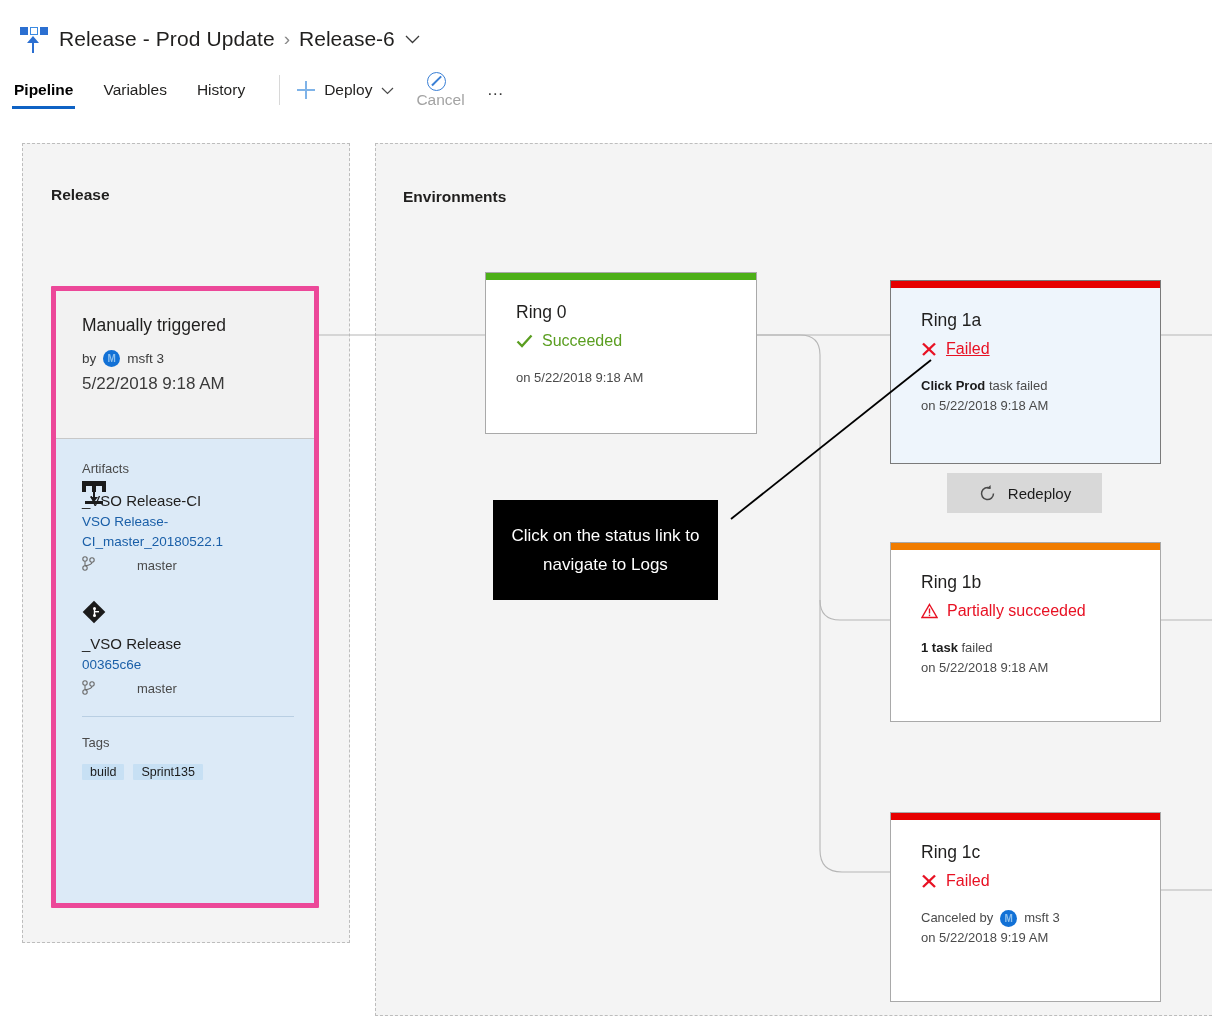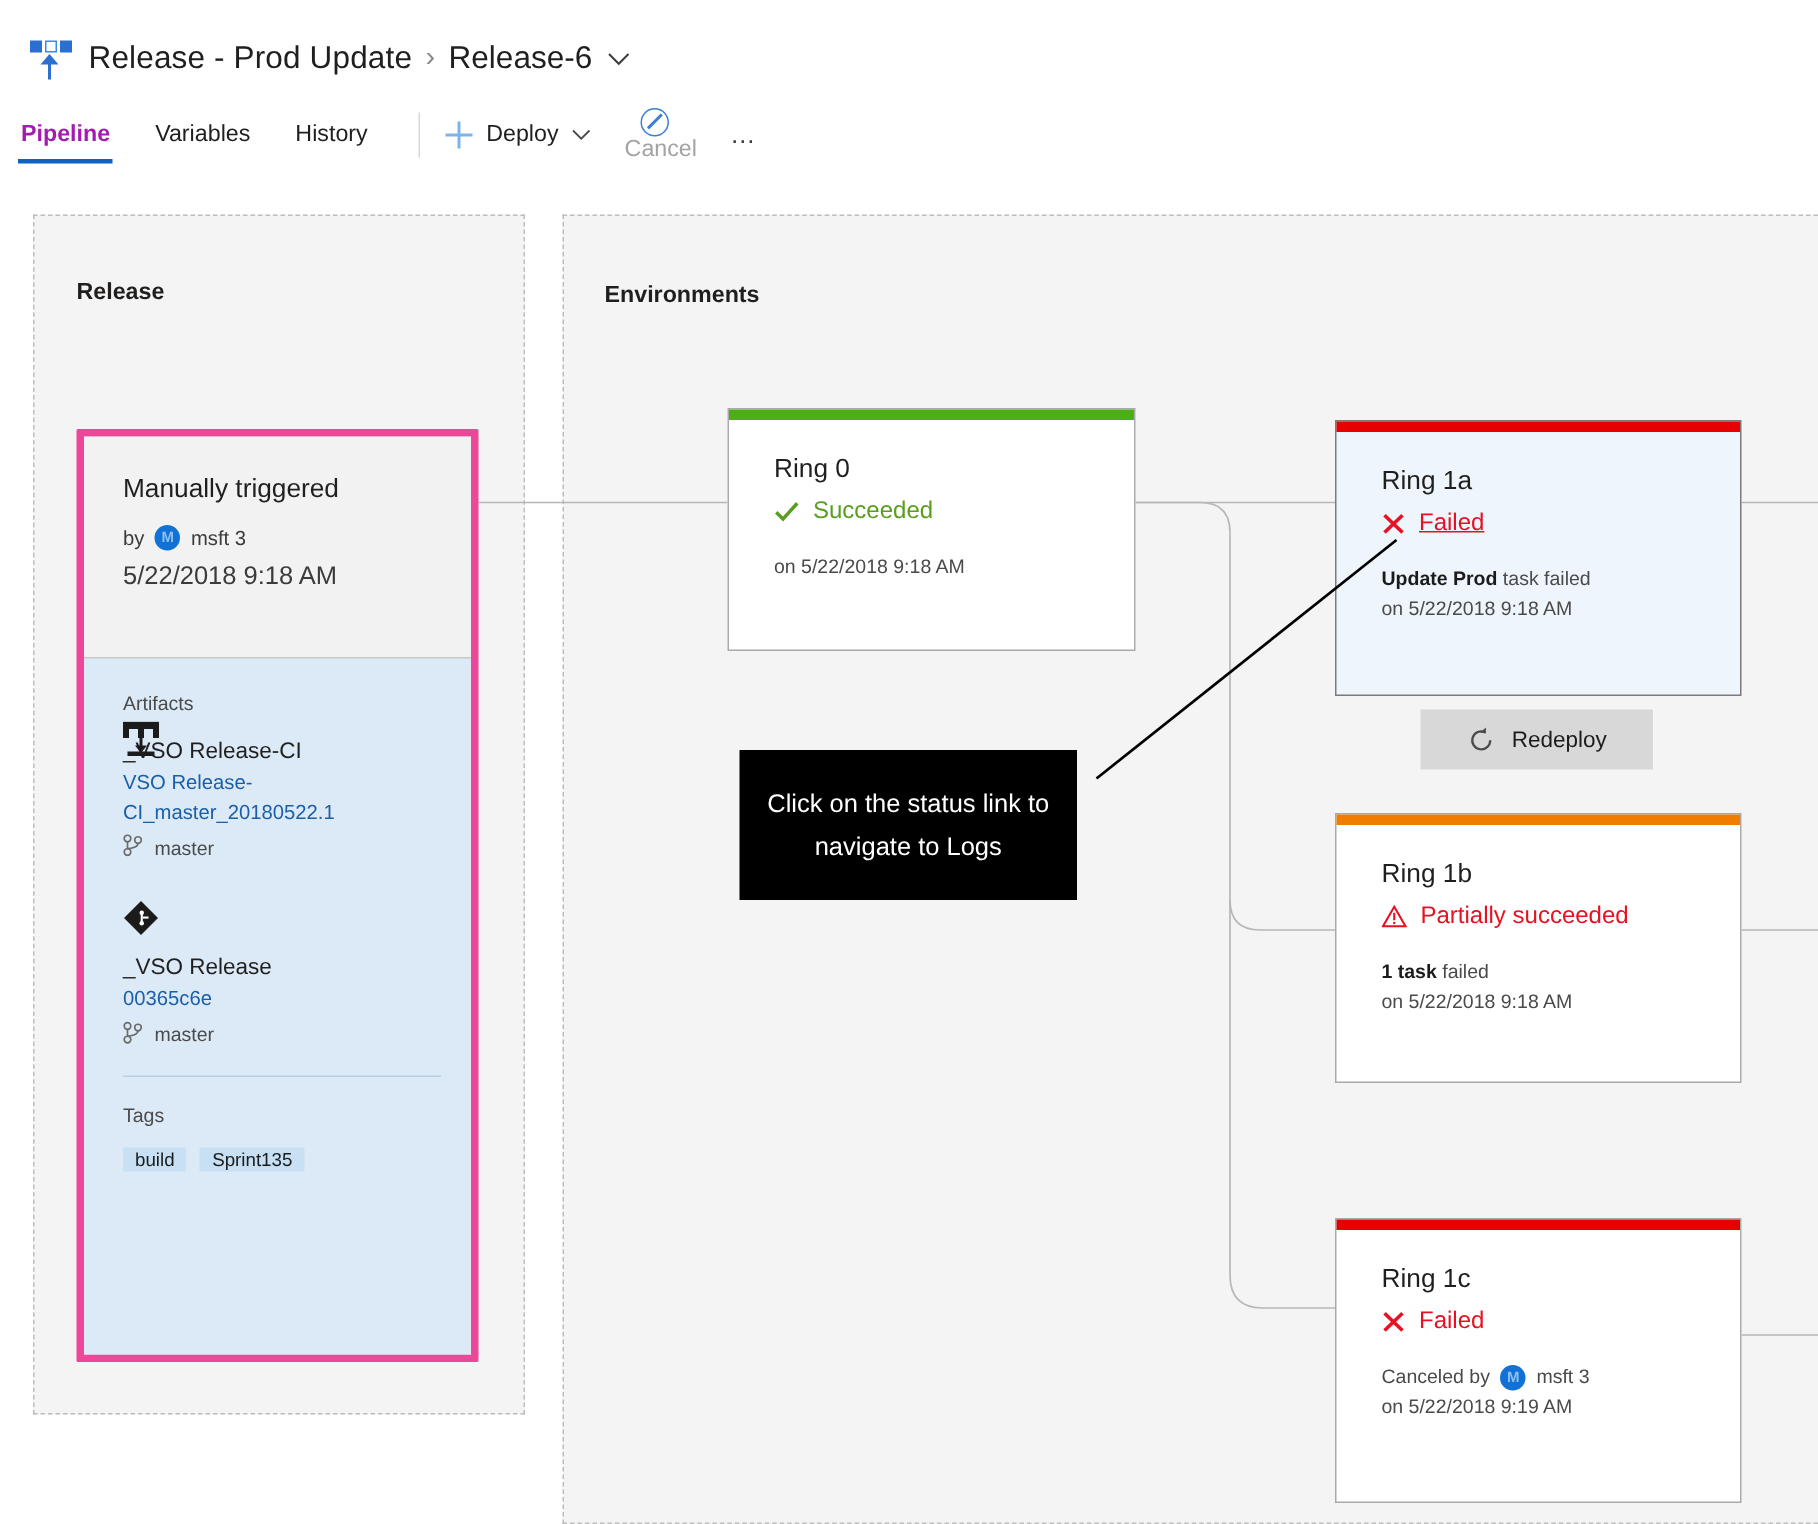--- a/index.html
+++ b/index.html
@@ -25,21 +25,21 @@
   .rel-icon .head { position:absolute; left:13px; top:14px; width:0; height:0;
       border-left:6px solid transparent; border-right:6px solid transparent; border-bottom:7px solid #2b6fd1; }
   .crumb-title { font-size:21px; color:#201f1e; margin-left:11px; letter-spacing:0.1px; }
   .crumb-sep { font-size:19px; color:#888; margin:0 9px; }
   .crumb-current { font-size:21px; color:#201f1e; }
   .crumb-chev { margin-left:10px; color:#3a3a3a; }
   .crumb-chev svg { display:block; }
 
   .toolbar { position:absolute; left:14px; top:76px; display:flex; align-items:center; height:38px; }
   .tab { font-size:15.5px; color:#201f1e; padding:0 0 10px 0; margin-right:30px; position:relative; cursor:pointer; }
-  .tab.active { font-weight:bold; color:#a21caf; }
+  .tab.active { font-weight:bold; color:#000000; }
   .tab.active:after { content:""; position:absolute; left:-2px; right:-2px; bottom:0; height:3px; background:#0e62c4; }
   .vdiv { width:1px; height:30px; background:#d8d8d8; margin:0 16px 10px 4px; }
   .tbtn { display:flex; align-items:center; font-size:15.5px; margin-right:22px; padding-bottom:10px; cursor:pointer; color:#201f1e; }
   .tbtn.disabled { color:#a3a3a3; cursor:default;flex-direction:column; }
   .plus { display:inline-block; position:relative; width:20px; height:20px; margin-right:8px; }
   .plus:before, .plus:after { content:""; position:absolute; background:#7fb3e8; }
   .plus:before { left:9px; top:1px; width:2px; height:18px; }
   .plus:after { left:1px; top:9px; width:18px; height:2px; }
   .chev-sm { margin-left:9px; color:#4a4a4a; }
   .ban { width:19px; height:19px; border:1.8px solid #3a7fd5; border-radius:50%; position:relative; margin-right:8px; flex:0 0 19px; }
@@ -59,21 +59,21 @@
   .rc-title { font-size:17.5px; color:#201f1e; margin-bottom:14px; }
   .rc-by { font-size:13.5px; color:#3b3b3b; display:flex; align-items:center; margin-bottom:7px; }
   .avatar { width:17px; height:17px; border-radius:50%; background:#1271d6; color:#8dc0ee;
       font-size:10px; line-height:17px; text-align:center; margin:0 7px; flex:0 0 17px; font-weight:bold; }
   .rc-date { font-size:17px; color:#3b3b3b; }
   .rc-body { background:#dceaf7; border-top:1px solid #c8c8c8; height:475px; padding:22px 26px 0 26px; }
   .sec-label { font-size:13px; color:#4a4a4a; margin-bottom:16px; }
   .artifact { margin-bottom:18px; }
   .art-name { font-size:15px; color:#201f1e; margin:7px 0 3px 0; }
   .art-ver { font-size:13.5px; color:#1a5fa8; line-height:1.45; }
-  .art-branch { font-size:13px; color:#4a4a4a; display:flex; align-items:center; margin-top:5px; }
+  .art-branch { font-size:13px; color:#4a4a4a; display:flex; align-items:center; margin-top:5px;gap:34px; }
   .branch-ico { margin-right:8px; }
   .build-ico { width:24px; height:22px; position:relative; }
   .build-ico .base { position:absolute; left:0; bottom:0; width:24px; height:11px; background:#1b1b1b;
       clip-path: polygon(0 0,24px 0,24px 11px,20px 11px,20px 5px,14px 5px,14px 11px,10px 11px,10px 5px,4px 5px,4px 11px,0 11px); }
   .build-ico .lid { position:absolute; left:3px; top:9px; width:18px; height:3px; background:#1b1b1b; }
   .build-ico .arw { position:absolute; left:11px; top:0px; width:2px; height:7px; background:#1b1b1b; }
   .build-ico .arwh { position:absolute; left:7.5px; top:5px; width:0;height:0;
       border-left:4.5px solid transparent;border-right:4.5px solid transparent;border-top:5px solid #1b1b1b; }
   .git-ico { width:22px; height:22px; }
   .divider-line { height:1px; background:#b9cfe3; margin:16px 0 18px 0; width:212px; }
@@ -269,21 +269,21 @@
         <span class="gly">
           <svg width="16" height="15" viewBox="0 0 16 15">
             <path d="M2 1.5 L14 13" stroke="#e81123" stroke-width="2.4"></path>
             <path d="M14 1.5 L2 13" stroke="#e81123" stroke-width="2.4"></path>
           </svg>
         </span>
         <span style="color:#e81123; text-decoration:underline; cursor:pointer;">Failed</span>
       </div>
       <div class="env-meta">
         <div>
-          <b>Update Prod</b><span> task failed</span>
+          <b>Click Prod</b><span> task failed</span>
         </div>
         <div>on 5/22/2018 9:18 AM</div>
       </div>
     </div>
   </div>
 
   <button class="btn-redeploy" style="left:947px; top:473px; width:155px; height:40px;">
     <span class="rfs">
       <svg width="19" height="19" viewBox="0 0 19 19">
         <path d="M15.5 9.5 A6 6 0 1 1 12.2 4.2" stroke="#4a4a4a" stroke-width="1.5" fill="none"></path>

